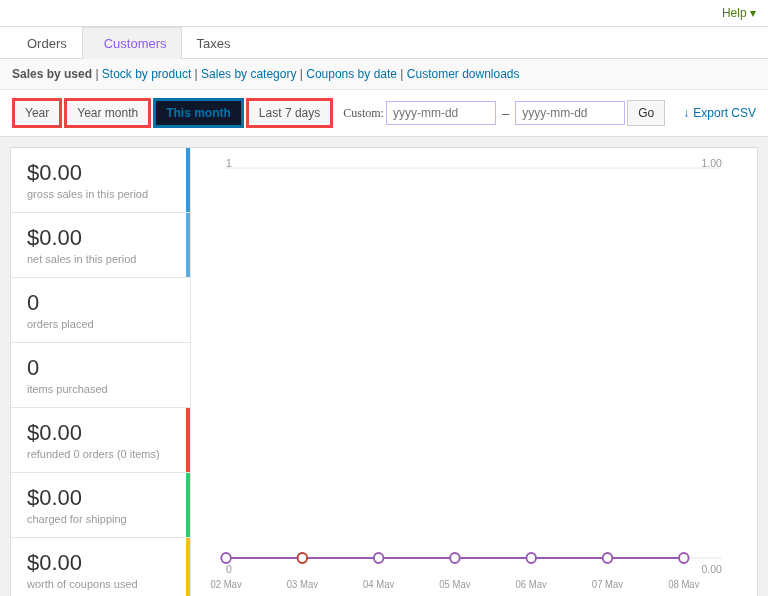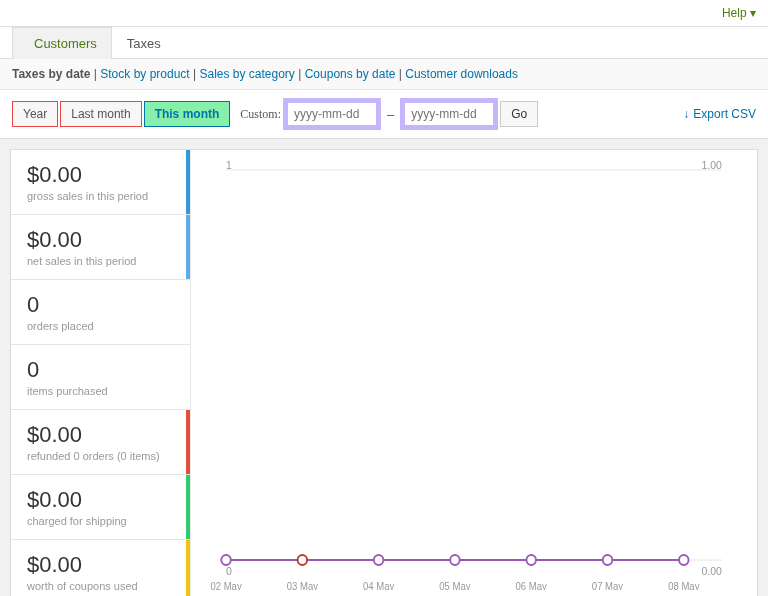--- a/index.html
+++ b/index.html
@@ -5,33 +5,33 @@
     * { box-sizing: border-box; margin: 0; padding: 0; }
     body { font-family: -apple-system, BlinkMacSystemFont, "Segoe UI", Arial, sans-serif; font-size: 13px; background: #f1f1f1; color: #333; }
 
     
     .top-bar { background: #fff; border-bottom: 1px solid #ddd; display: flex; justify-content: flex-end; padding: 6px 12px; }
     .help-btn { font-size: 12px; color: #4d7c0f; cursor: pointer; background: none; border: none; }
 
     
     .tabs-row { background: #fff; border-bottom: 1px solid #ddd; display: flex; padding: 0 12px; }
     .tab { padding: 8px 14px; font-size: 13px; cursor: pointer; border: 1px solid transparent; border-bottom: none; margin-bottom: -1px; color: #555; }
-    .tab.active { background: #f1f1f1; border-color: #ddd; color: #4d7c0f; font-weight: 500; padding-left: 21px; }
+    .tab.active { background: #f1f1f1; border-color: #ddd; color: #8b5cf6; font-weight: 500; padding-left: 21px; }
 
     
     .sub-nav { padding: 8px 12px; font-size: 12px; color: #555; background: #f9f9f9; border-bottom: 1px solid #e5e5e5; }
     .sub-nav a { color: #0073aa; text-decoration: none; }
     .sub-nav .current { color: #555; font-weight: bold; }
 
     
     .period-bar { display: flex; align-items: center; padding: 8px 12px; background: #fff; border-bottom: 1px solid #ddd; gap: 2px; }
-    .period-tab { padding: 5px 10px; font-size: 12px; border: 1px solid #ef4444; background: #f7f7f7; cursor: pointer; color: #555; }
-    .period-tab.active { background: #86efac; border-bottom-color: #fff; color: #0073aa; font-weight: 600; border-color: #0073aa; }
+    .period-tab { padding: 5px 10px; font-size: 12px; border: 3px solid #ef4444; background: #f7f7f7; cursor: pointer; color: #555; }
+    .period-tab.active { background: #0f172a; border-bottom-color: #fff; color: #0073aa; font-weight: 600; border-color: #0073aa; }
     .custom-label { font-size: 12px; color: #555; margin-left: 8px; font-family: Liberation Serif, serif; }
-    .custom-input { border: 5px solid #c4b5fd; padding: 4px 6px; font-size: 12px; color: #aaa; width: 98px; }
+    .custom-input { border: 1px solid #c4b5fd; padding: 4px 6px; font-size: 12px; color: #aaa; width: 110px; }
     .dash-sep { margin: 0 4px; color: #555; }
     .go-btn { padding: 5px 10px; font-size: 12px; background: #f7f7f7; border: 1px solid #ccc; cursor: pointer; color: #333; }
     .export-btn { margin-left: auto; font-size: 12px; color: #0073aa; cursor: pointer; background: none; border: none; display: flex; align-items: center; gap: 4px; }
 
     
     .main-content { display: flex; background: #fff; border: 1px solid #ddd; margin: 10px; }
 
     
     .stats-sidebar { width: 180px; min-width: 180px; border-right: 1px solid #e5e5e5; }
     .stat-item { padding: 12px 16px; border-bottom: 1px solid #e5e5e5; position: relative; }
@@ -50,40 +50,42 @@
     .chart-svg { width: 100%; height: 430px; }
   </style>
 </head>
 <body>
 
 <div class="top-bar">
   <button class="help-btn">Help ▾</button>
 </div>
 
 <div class="tabs-row">
+  <div class="tab">Orders</div>
   <div class="tab active">Customers</div>
   <div class="tab">Taxes</div>
 </div>
 
 <div class="sub-nav">
-  <span class="current">Taxes by date</span>
+  <span class="current">Sales by used</span>
   <span> | </span>
   <a href="#">Stock by product</a>
   <span> |</span>
   <a href="#">Sales by category</a>
   <span> |</span>
   <a href="#">Coupons by date</a>
   <span> |</span>
   <a href="#">Customer downloads</a>
 </div>
 
 <div class="period-bar">
   <button class="period-tab">Year</button>
-  <button class="period-tab">Last month</button>
+  <button class="period-tab">Year month</button>
   <button class="period-tab active">This month</button>
+  <button class="period-tab">Last 7 days</button>
   <span class="custom-label">Custom:</span>
   <input class="custom-input" type="text" placeholder="yyyy-mm-dd" style="">
   <span class="dash-sep">–</span>
   <input class="custom-input" type="text" placeholder="yyyy-mm-dd" style="">
   <button class="go-btn">Go</button>
   <button class="export-btn">
     <span>↓</span>
     <span>Export CSV</span>
   </button>
 </div>

